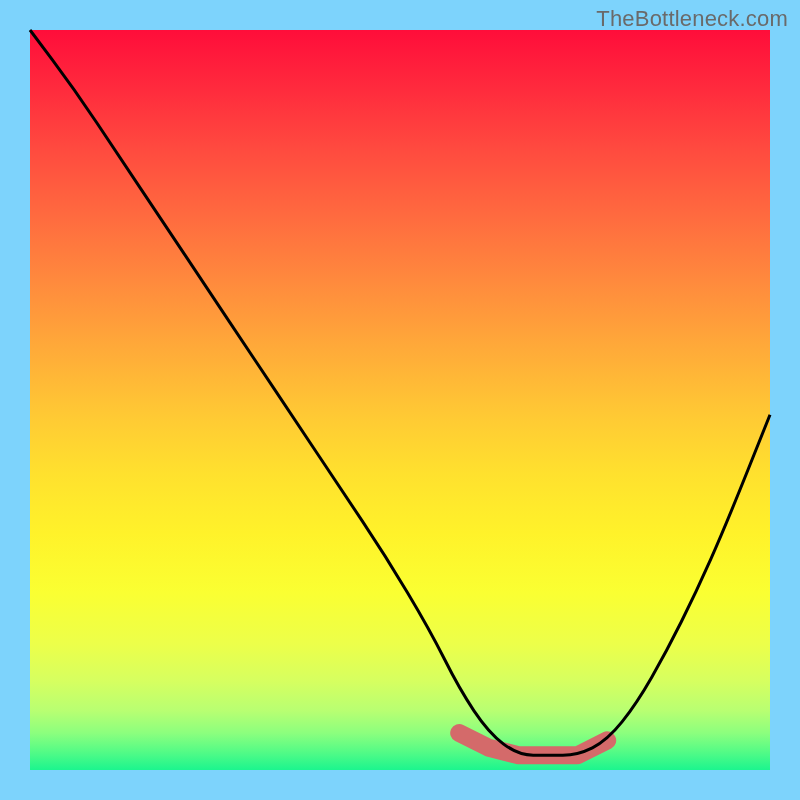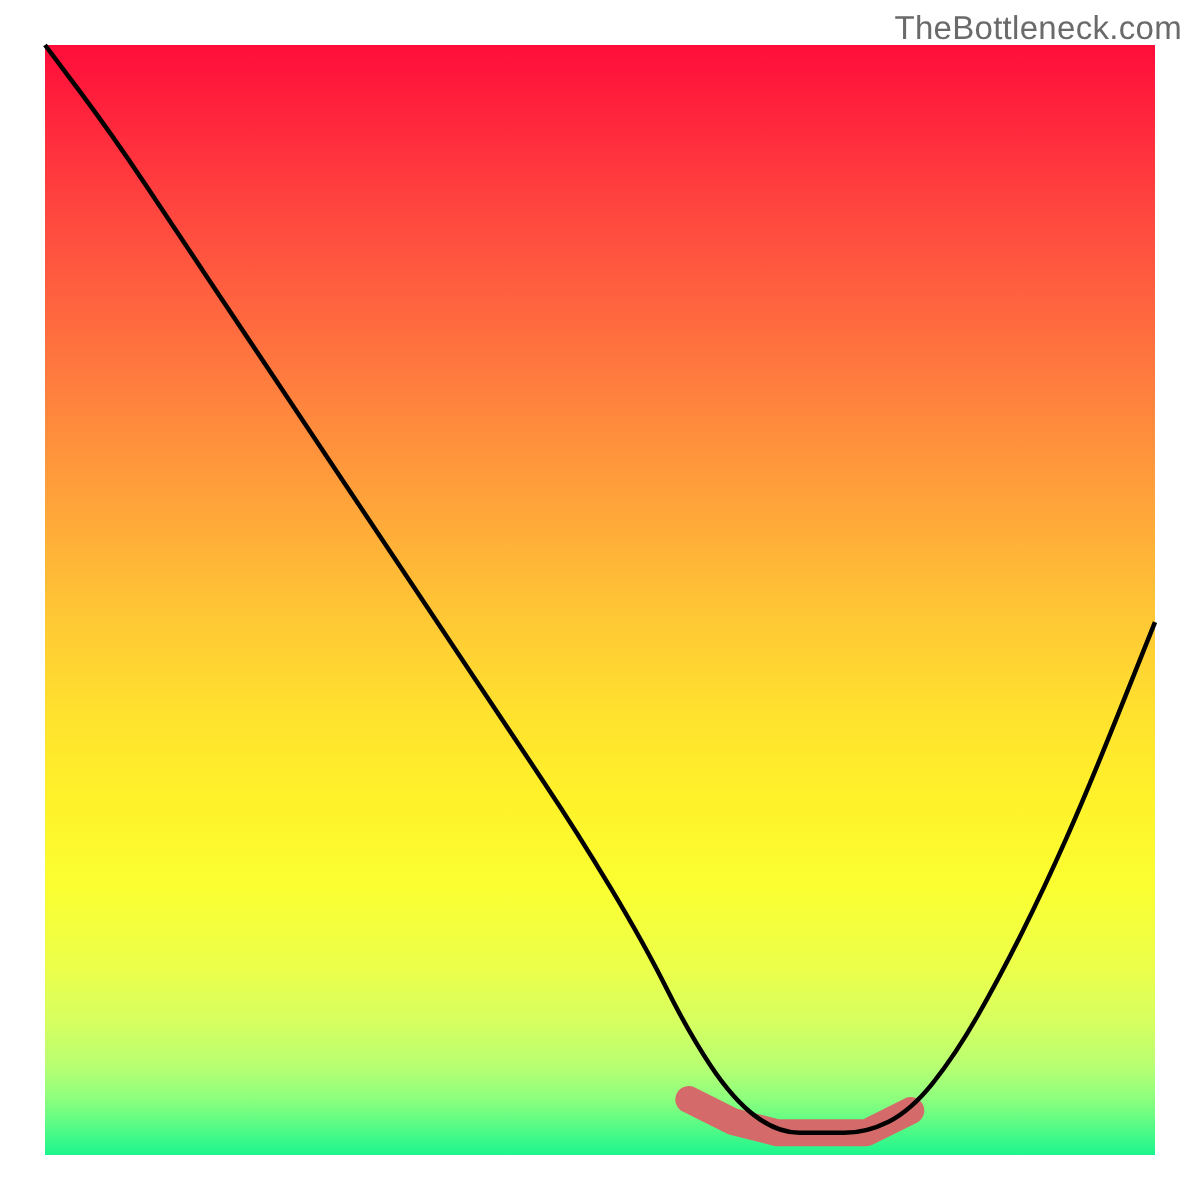--- a/index.html
+++ b/index.html
@@ -7,21 +7,21 @@
     padding: 0;
     width: 800px;
     height: 800px;
     background: #000;
     overflow: hidden;
     font-family: Arial, Helvetica, sans-serif;
   }
   .frame {
     position: absolute;
     inset: 0;
-    background: #ffffff;
+    background: #7dd3fc;
   }
   .plot {
     position: absolute;
     left: 30px;
     top: 30px;
     width: 740px;
     height: 740px;
     
     background: linear-gradient(
       to bottom,

